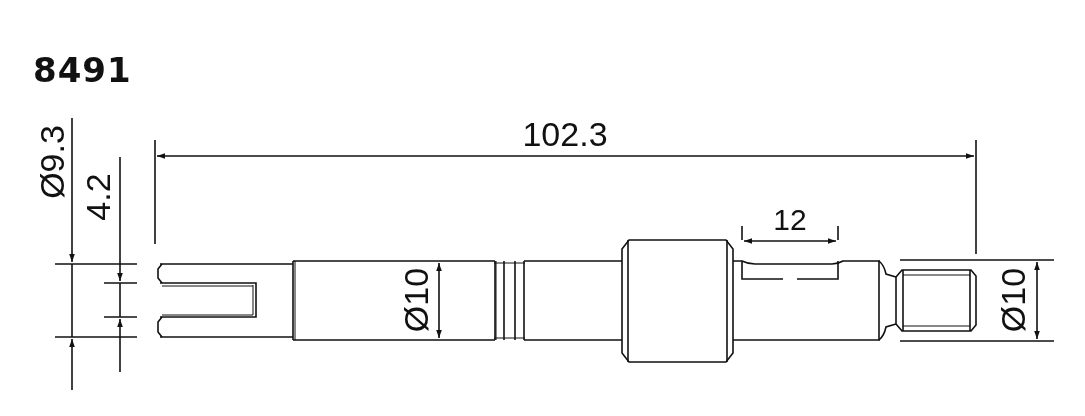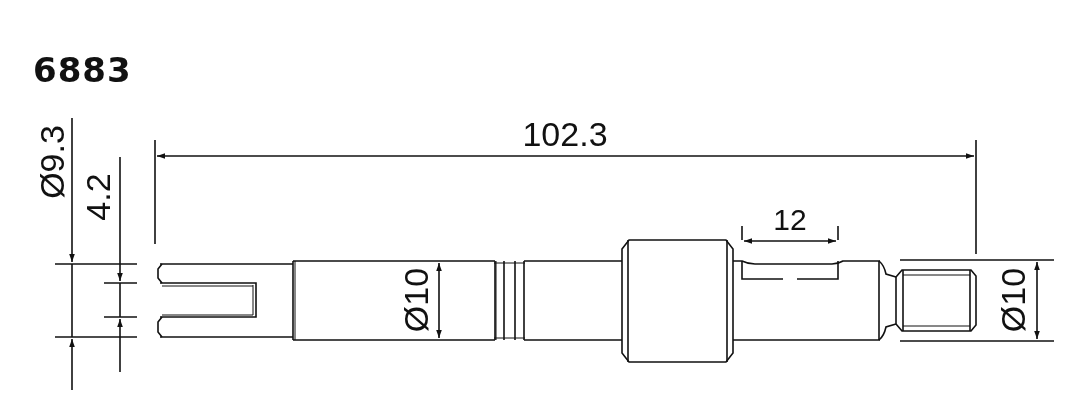--- a/index.html
+++ b/index.html
@@ -4,21 +4,21 @@
   <style>
     html, body { margin: 0; padding: 0; background: #ffffff; }
     body { width: 1085px; height: 416px; position: relative; overflow: hidden; font-family: "Liberation Sans", sans-serif; }
     .title { position: absolute; left: 33px; top: 50px; font-family: "DejaVu Sans", sans-serif; font-weight: bold; font-size: 34px; color: #111; letter-spacing: 1px; }
     svg { position: absolute; left: 0; top: 0; }
     svg text { font-family: "Liberation Sans", sans-serif; fill: #111; }
   </style>
 </head>
 <body>
 
-<div class="title">6883</div>
+<div class="title">8491</div>
 
 <svg width="1085" height="416" viewBox="0 0 1085 416">
   <defs>
     <marker id="arr" viewBox="0 0 10 10" refX="10" refY="5" markerWidth="16" markerHeight="8" orient="auto-start-reverse" markerUnits="userSpaceOnUse">
       <path d="M0,1.5 L10,5 L0,8.5 z" fill="#111"></path>
     </marker>
   </defs>
 
   <g stroke="#111" stroke-width="1.6" fill="none">
 

